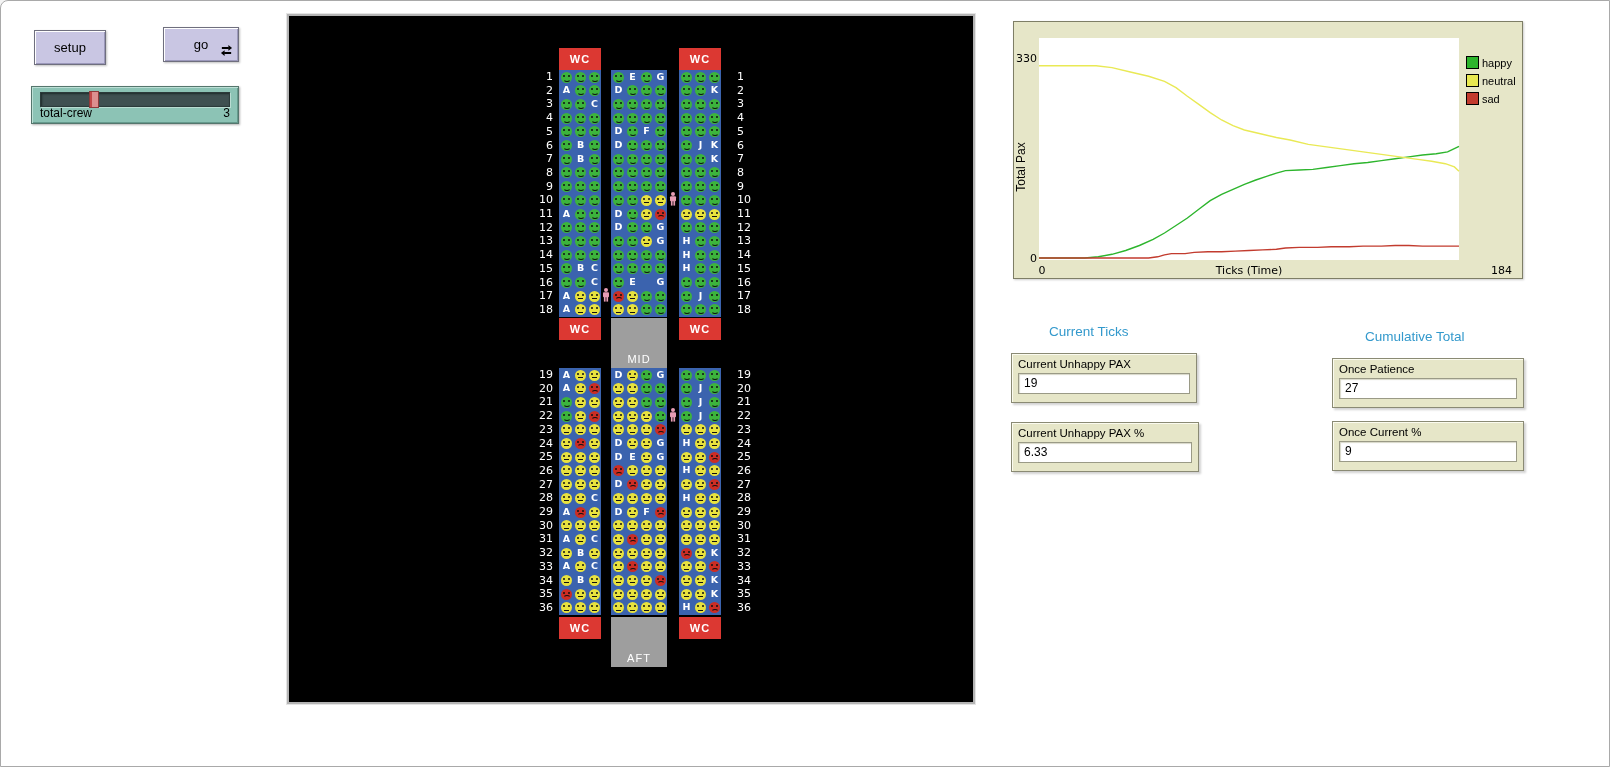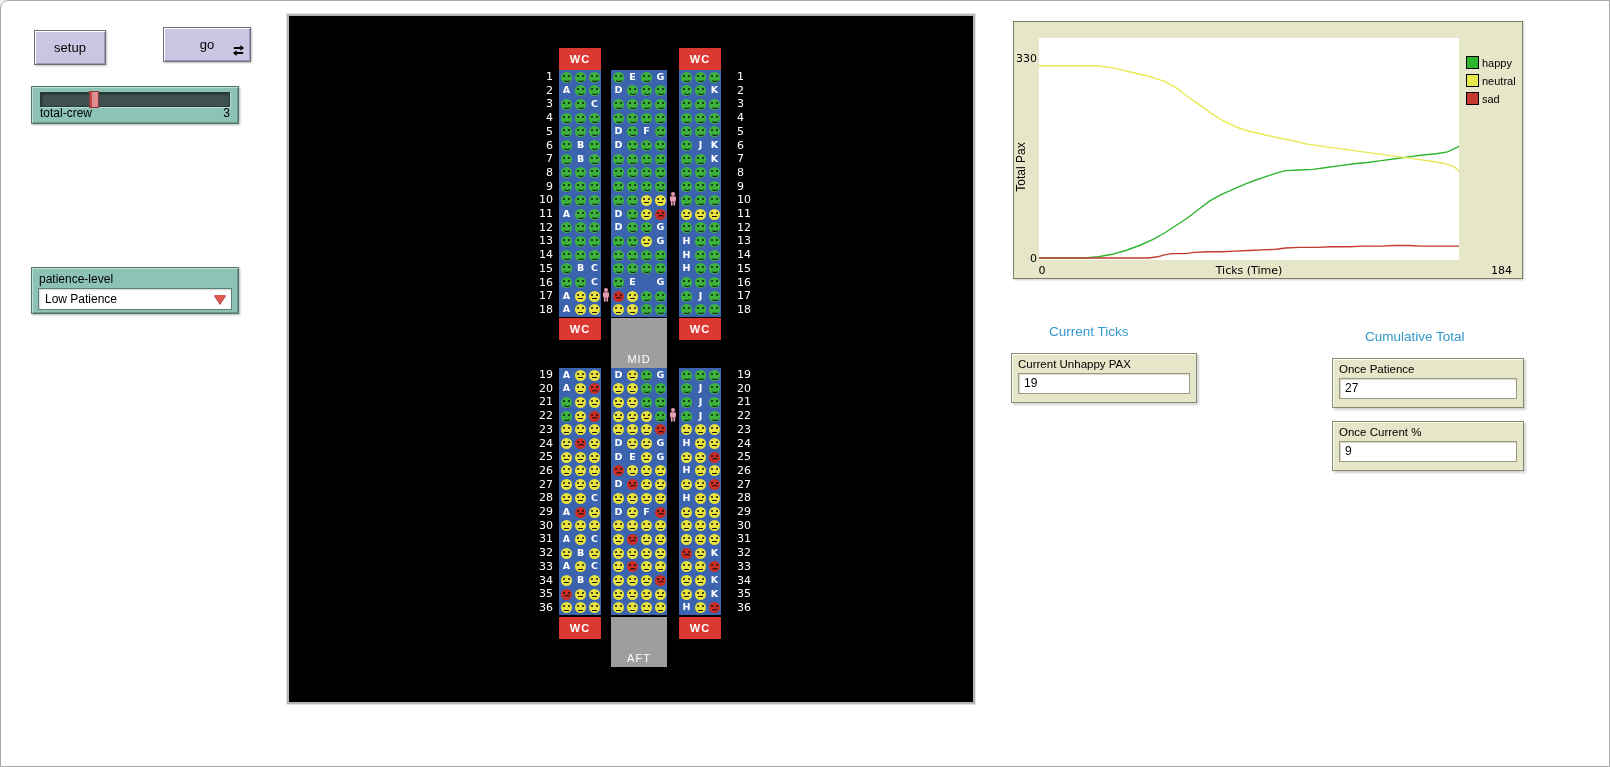--- a/index.html
+++ b/index.html
@@ -92,47 +92,40 @@
   }
 </style>
 </head>
 <body>
 
 <div id="window">
 
   <div class="nl-button" style="left:33px;top:29px;width:72px;height:35px;">
     <span>setup</span>
   </div>
-  <div class="nl-button" style="left:162px;top:26px;width:88px;height:35px;">
+  <div class="nl-button" style="left:162px;top:26px;width:76px;height:35px;">
     <span>go</span>
     <svg class="forever" viewBox="0 0 14 14">
       <path d="M2 4.2 H9.5" stroke="#000" stroke-width="2.2" fill="none"></path>
       <polygon points="9,1.2 13,4.2 9,7.2" fill="#000"></polygon>
       <path d="M12 9.8 H4.5" stroke="#000" stroke-width="2.2" fill="none"></path>
       <polygon points="5,6.8 1,9.8 5,12.8" fill="#000"></polygon>
     </svg>
   </div>
 
   <div class="slider" style="left:30px;top:85px;width:208px;height:38px;">
     <div class="groove">
         <div class="handle" style="left: calc(28% - 5px);"></div>
       </div>
     <div class="srow">
       <span>total-crew</span>
       <span>3</span>
     </div>
   </div>
 
-  <div class="chooser" style="left:30px;top:266px;width:208px;height:47px;">
-    <div class="chooser-label">patience-level</div>
-    <div class="chooser-box">
-      <span>Low Patience</span>
-      <span class="tri"></span>
-    </div>
-  </div>
 
   <div id="view">
       <div class="seat-block" style="left: 270px; top: 54px; width: 42px; height: 247px; background: rgb(59, 99, 174);"></div>
       <div class="seat-block" style="left: 270px; top: 352px; width: 42px; height: 247px; background: rgb(59, 99, 174);"></div>
       <div class="seat-block" style="left: 322px; top: 54px; width: 56px; height: 247px; background: rgb(59, 99, 174);"></div>
       <div class="seat-block" style="left: 322px; top: 352px; width: 56px; height: 247px; background: rgb(59, 99, 174);"></div>
       <div class="seat-block" style="left: 390px; top: 54px; width: 42px; height: 247px; background: rgb(59, 99, 174);"></div>
       <div class="seat-block" style="left: 390px; top: 352px; width: 42px; height: 247px; background: rgb(59, 99, 174);"></div>
       <div class="wc" style="left: 270px; top: 32px; width: 42px; height: 22px; background: rgb(220, 56, 50);">WC</div>
       <div class="wc" style="left: 390px; top: 32px; width: 42px; height: 22px; background: rgb(220, 56, 50);">WC</div>
@@ -622,20 +615,24 @@
       </div>
   </div>
 
   <div class="note" style="left:1048px;top:323px;">Current Ticks</div>
   <div class="note" style="left:1364px;top:328px;">Cumulative Total</div>
 
   <div class="monitor" style="left:1010px;top:352px;width:186px;">
     <div class="mlabel">Current Unhappy PAX</div>
     <div class="mvalue">19</div>
   </div>
+  <div class="monitor" style="left:1010px;top:421px;width:188px;">
+    <div class="mlabel">Current Unhappy PAX %</div>
+    <div class="mvalue">6.33</div>
+  </div>
   <div class="monitor" style="left:1331px;top:357px;width:192px;">
     <div class="mlabel">Once Patience</div>
     <div class="mvalue">27</div>
   </div>
   <div class="monitor" style="left:1331px;top:420px;width:192px;">
     <div class="mlabel">Once Current %</div>
     <div class="mvalue">9</div>
   </div>
 
 </div>

